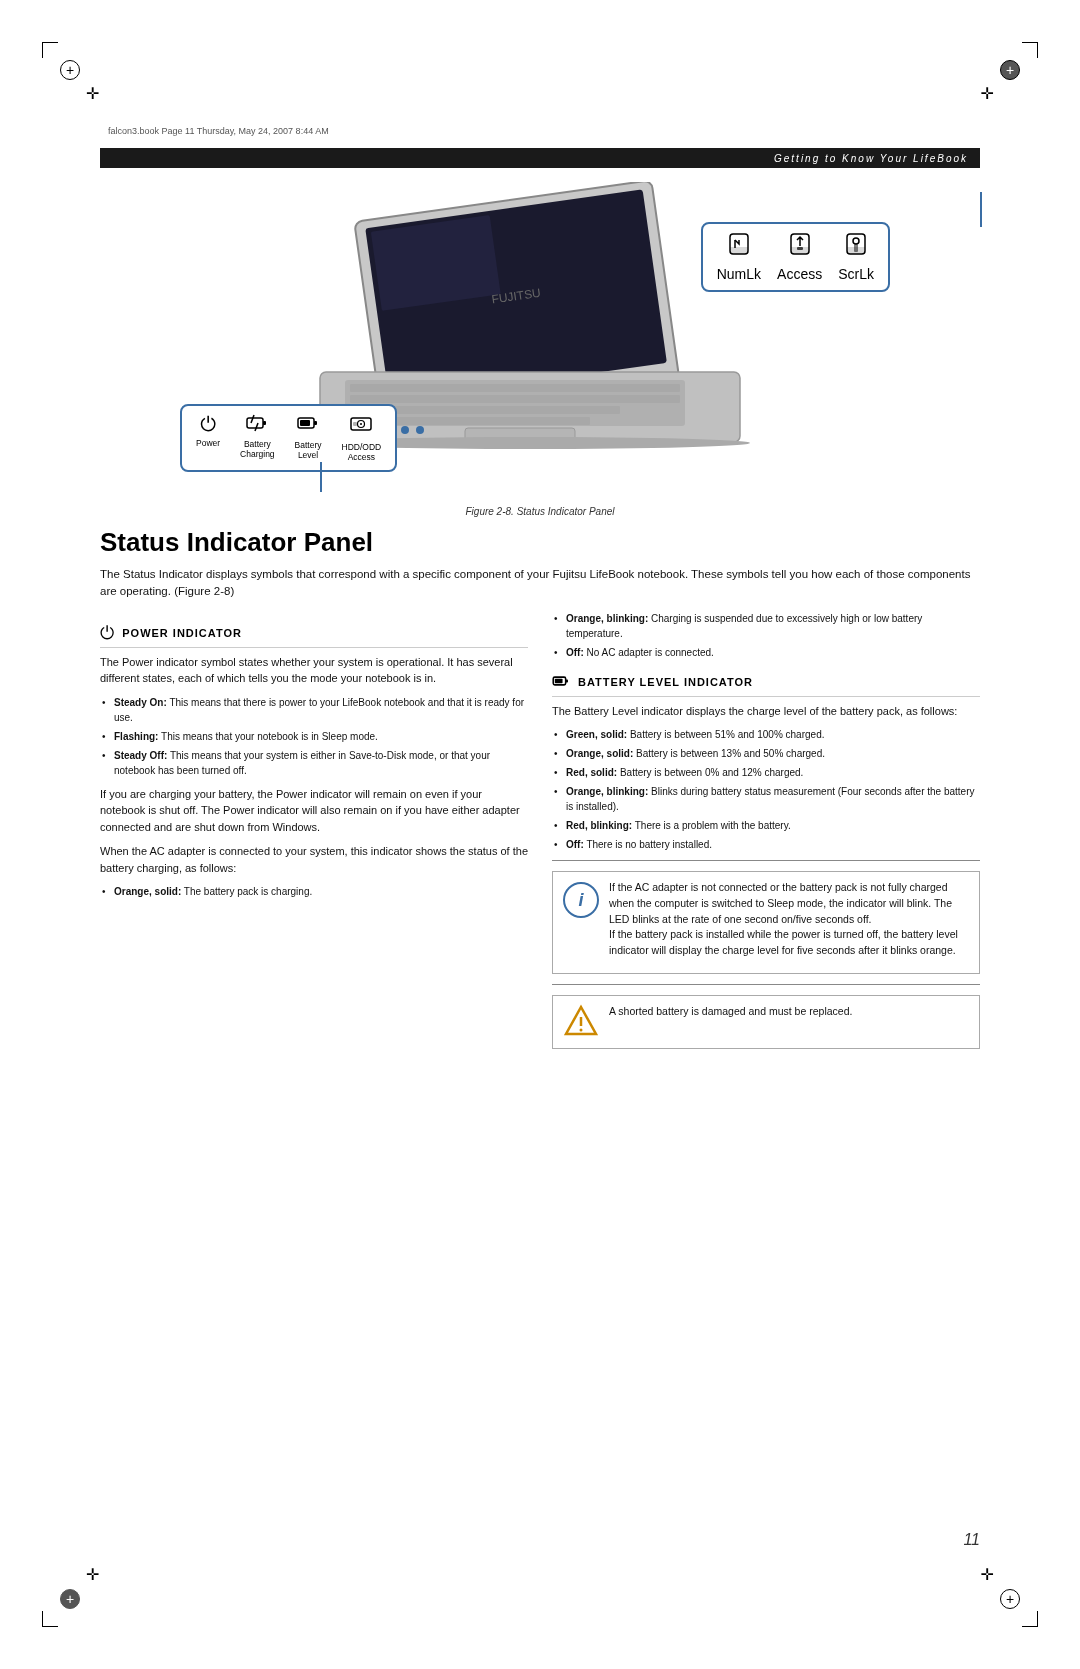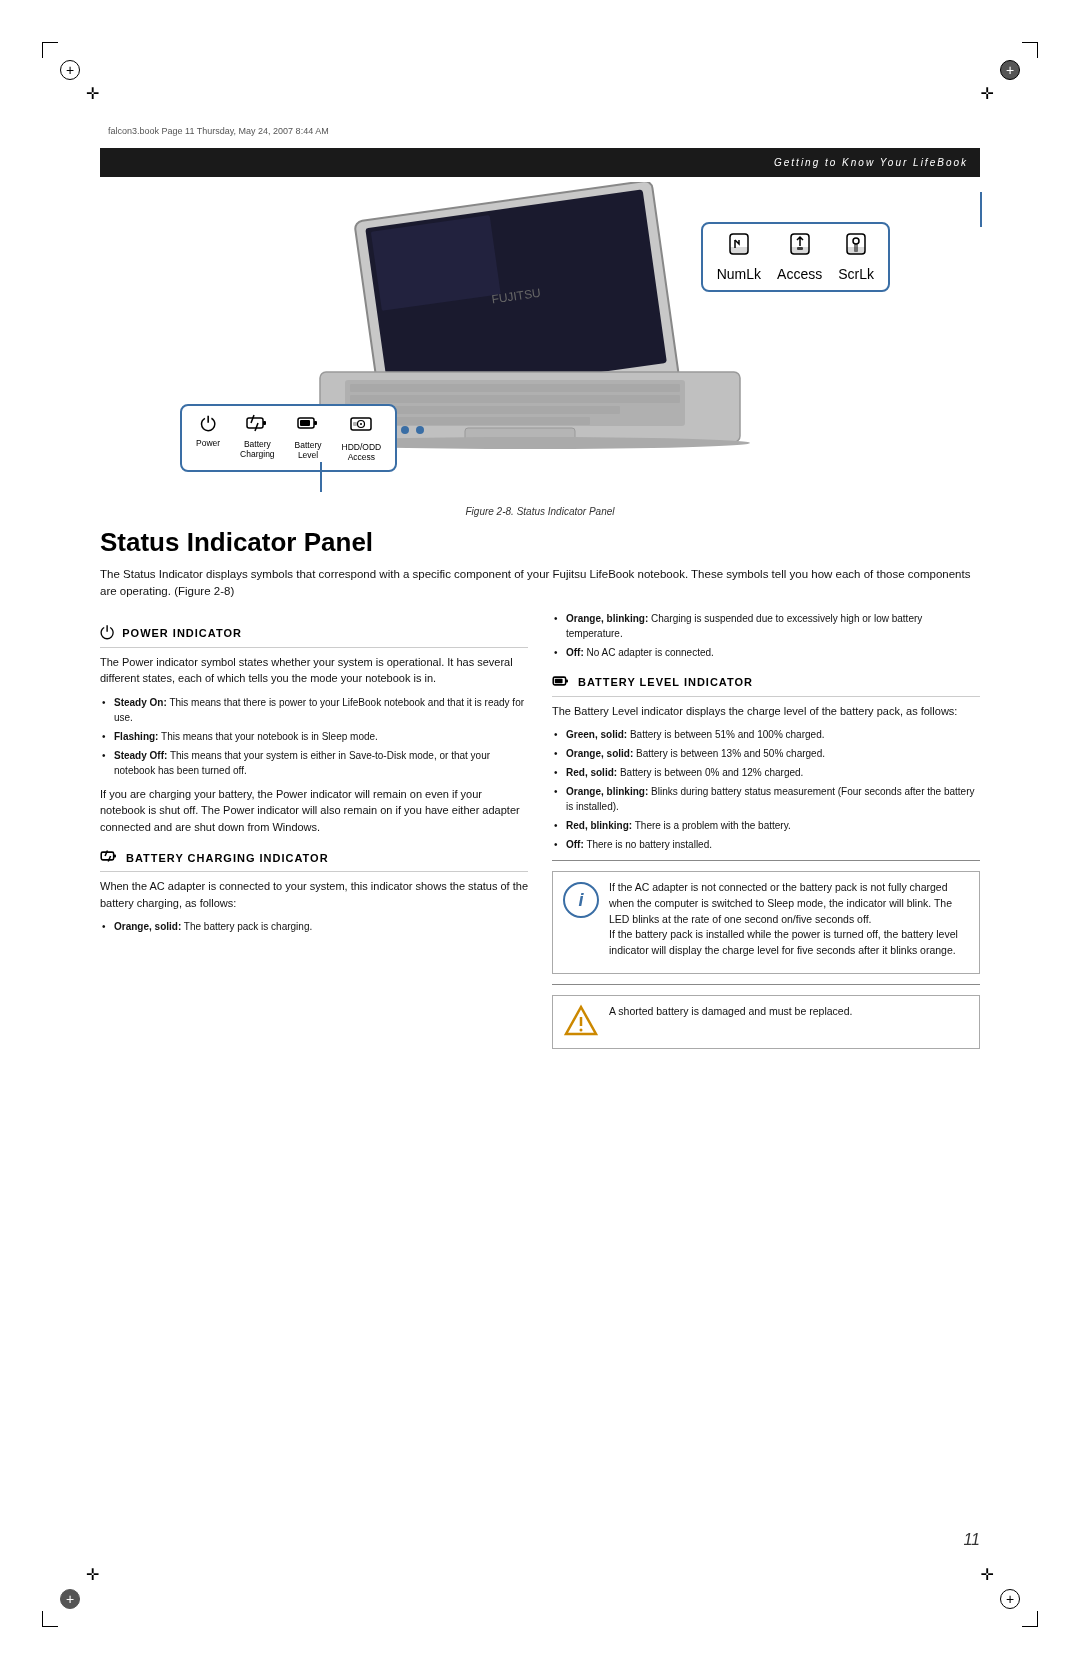--- a/index.html
+++ b/index.html
@@ -44,21 +44,21 @@
     .crop-tr { top: 42px; right: 42px; border-top: 1px solid #000; border-right: 1px solid #000; }
     .crop-bl { bottom: 42px; left: 42px; border-bottom: 1px solid #000; border-left: 1px solid #000; }
     .crop-br { bottom: 42px; right: 42px; border-bottom: 1px solid #000; border-right: 1px solid #000; }
 
     
     .header-bar {
       position: absolute;
       top: 148px;
       left: 100px;
       right: 100px;
-      height: 29px;
+      height: 20px;
       background: #1a1a1a;
       display: flex;
       align-items: center;
       justify-content: flex-end;
       padding-right: 12px;
     }
     .header-bar span {
       color: #fff;
       font-size: 10px;
       letter-spacing: 2px;
@@ -492,31 +492,20 @@
         <span class="head-text">POWER INDICATOR</span>
       </div>
       <p class="body-para">The Power indicator symbol states whether your system is operational. It has several different states, each of which tells you the mode your notebook is in.</p>
       <ul class="bullet-list">
         <li><strong>Steady On:</strong> This means that there is power to your LifeBook notebook and that it is ready for use.</li>
         <li><strong>Flashing:</strong> This means that your notebook is in Sleep mode.</li>
         <li><strong>Steady Off:</strong> This means that your system is either in Save-to-Disk mode, or that your notebook has been turned off.</li>
       </ul>
       <p class="body-para">If you are charging your battery, the Power indicator will remain on even if your notebook is shut off. The Power indicator will also remain on if you have either adapter connected and are shut down from Windows.</p>
 
-      <div class="subsection-head">
-        <span class="head-icon">
-          <svg width="18" height="14" viewBox="0 0 22 18">
-              <rect x="1" y="4" width="16" height="10" rx="2" fill="none" stroke="#000" stroke-width="2"></rect>
-              <rect x="17" y="7" width="3" height="4" rx="1" fill="#000"></rect>
-              <line x1="9" y1="2" x2="6" y2="9" stroke="#000" stroke-width="2"></line>
-              <line x1="13" y1="9" x2="10" y2="16" stroke="#000" stroke-width="2"></line>
-            </svg>
-        </span>
-        <span class="head-text">BATTERY CHARGING INDICATOR</span>
-      </div>
       <p class="body-para">When the AC adapter is connected to your system, this indicator shows the status of the battery charging, as follows:</p>
       <ul class="bullet-list">
         <li><strong>Orange, solid:</strong> The battery pack is charging.</li>
       </ul>
 
     </div>
 
     <div class="col-right">
 
       <ul class="bullet-list">

